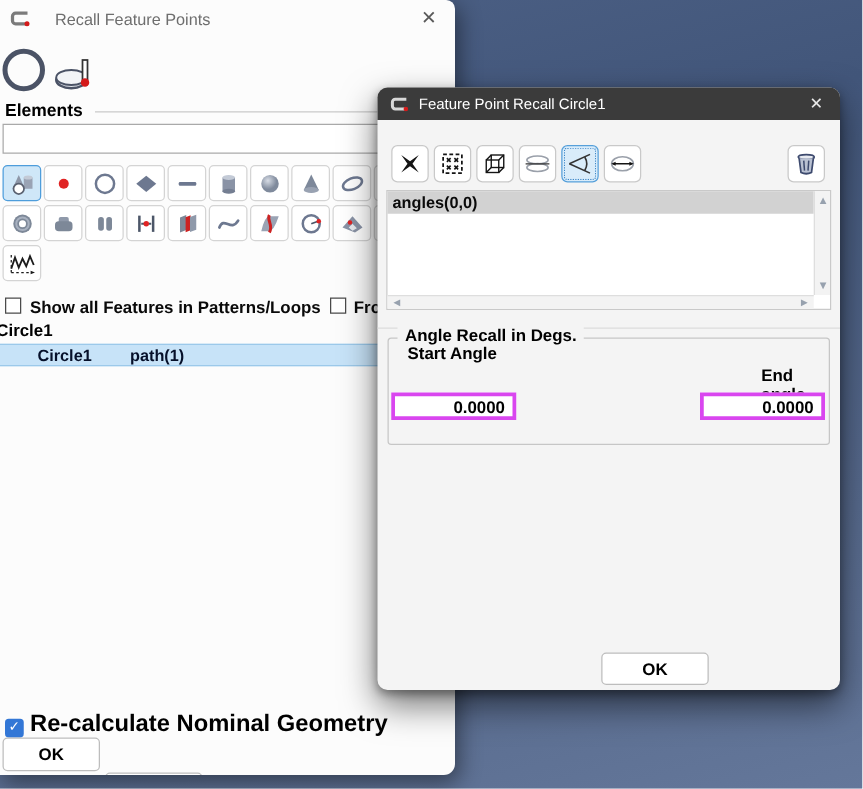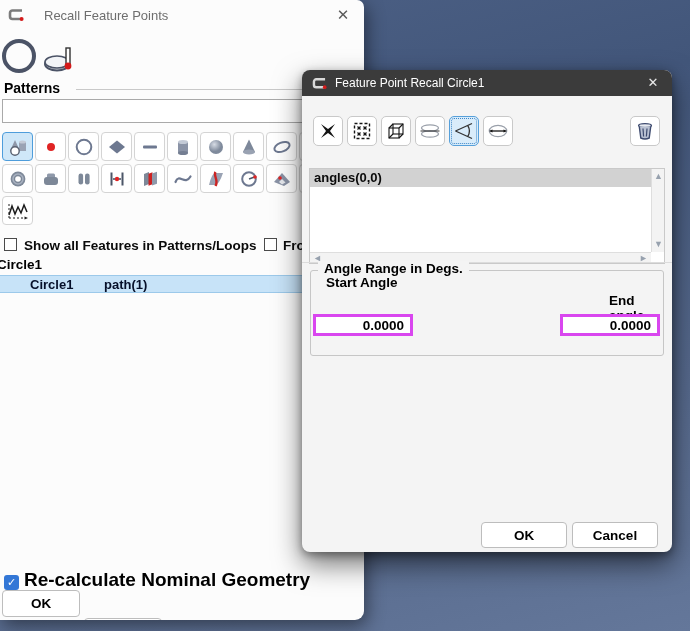--- a/index.html
+++ b/index.html
@@ -62,21 +62,21 @@
     color:#fff; font-size:12px; }
   #popup-close { position:absolute; right:6px; top:2px; width:26px; height:22px;
     text-align:center; line-height:22px; color:#e8e8e8; font-size:13px; }
   #popup-toolbar { position:absolute; left:11px; top:46px; display:flex; gap:4px; }
   .tool-btn { width:30px; height:30px; background:#fff; border:1px solid #c9c9c9;
     border-radius:5px; display:flex; align-items:center; justify-content:center; }
   .tool-btn.selected { background:#d9ecfa; border-color:#57a0da;
     outline:1px dotted #3f87c8; outline-offset:-3px; }
   #trash-btn { position:absolute; right:12px; top:46px; }
   #popup-list { position:absolute; left:7px; top:82px; width:356px; height:96px;
-    background:#fff; border:1px solid #c9c9c9;margin-top:16px; }
+    background:#fff; border:1px solid #c9c9c9; }
   #popup-list .lrow { height:18px; margin-right:13px; background:#d2d2d2;
     font-weight:bold; font-size:13px; padding-left:4px; line-height:18px; color:#0a0a0a; }
   .vscroll { position:absolute; right:0; top:0; bottom:11px; width:13px; background:#f3f3f3;
     border-left:1px solid #dedede; }
   .hscroll { position:absolute; left:0; right:13px; bottom:0; height:11px; background:#f3f3f3;
     border-top:1px solid #dedede; }
   .sarrow { position:absolute; color:#97a1ae; font-size:9px; line-height:9px; }
   .sa-up { top:3px; left:2px; } .sa-down { bottom:3px; left:2px; }
   .sa-left { left:3px; top:1px; } .sa-right { right:3px; top:1px; }
   #popup-sep { position:absolute; left:0; right:0; top:192px; height:1px; background:#dcdcdc; }
@@ -111,21 +111,21 @@
     </div>
 
     <div class="ring-icon"></div>
     <svg class="probe-icon" width="38" height="30" viewBox="0 0 38 30">
       <ellipse cx="15" cy="19" rx="12" ry="6.5" fill="#dfe3ea" stroke="#4b5366" stroke-width="2"></ellipse>
       <ellipse cx="15" cy="17" rx="12" ry="6" fill="#f2f4f7" stroke="#4b5366" stroke-width="1.5"></ellipse>
       <rect x="24" y="3" width="4" height="16" fill="#fff" stroke="#333" stroke-width="1.4"></rect>
       <circle cx="26" cy="21" r="3.4" fill="#d41a1a"></circle>
     </svg>
 
-    <div id="elements-label">Patterns</div>
+    <div id="elements-label">Elements</div>
     <div id="elements-rule"></div>
     <input id="elements-input" type="text" value="" style="">
 
     <div class="icon-grid-row" id="grid-row1">
       <div class="feat-btn selected">
         <svg width="22" height="20" viewBox="0 0 22 20">
           <polygon points="8,3 13,14 3,14" fill="#8e97a8"></polygon>
           <rect x="12" y="5" width="7" height="9" fill="#9aa3b4"></rect>
           <ellipse cx="15.5" cy="5" rx="3.5" ry="1.6" fill="#c3cad6"></ellipse>
           <circle cx="8" cy="14" r="4.2" fill="#fff" stroke="#5a6170" stroke-width="1.4"></circle>
@@ -371,23 +371,22 @@
       </div>
       <div class="hscroll">
         <span class="sarrow sa-left">◄</span>
         <span class="sarrow sa-right">►</span>
       </div>
     </div>
 
     <div id="popup-sep"></div>
 
     <div id="group-box"></div>
-    <div id="group-title">Angle Range in Degs.</div>
+    <div id="group-title">Angle Recall in Degs.</div>
     <div class="angle-label" id="start-label">Start Angle</div>
     <div class="angle-label" id="end-label">End angle</div>
     <input class="angle-input" id="start-input" type="text" value="0.0000" style="">
     <input class="angle-input" id="end-input" type="text" value="0.0000" style="">
 
     <button class="popup-btn" id="popup-ok">OK</button>
-    <button class="popup-btn" id="popup-cancel">Cancel</button>
   </div>
 
 </div>
 
 </body></html>

